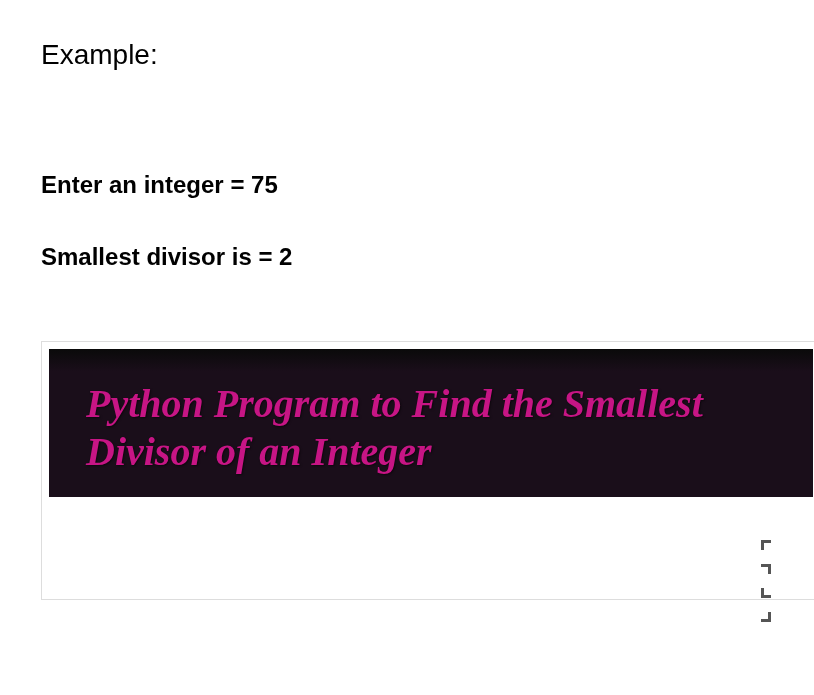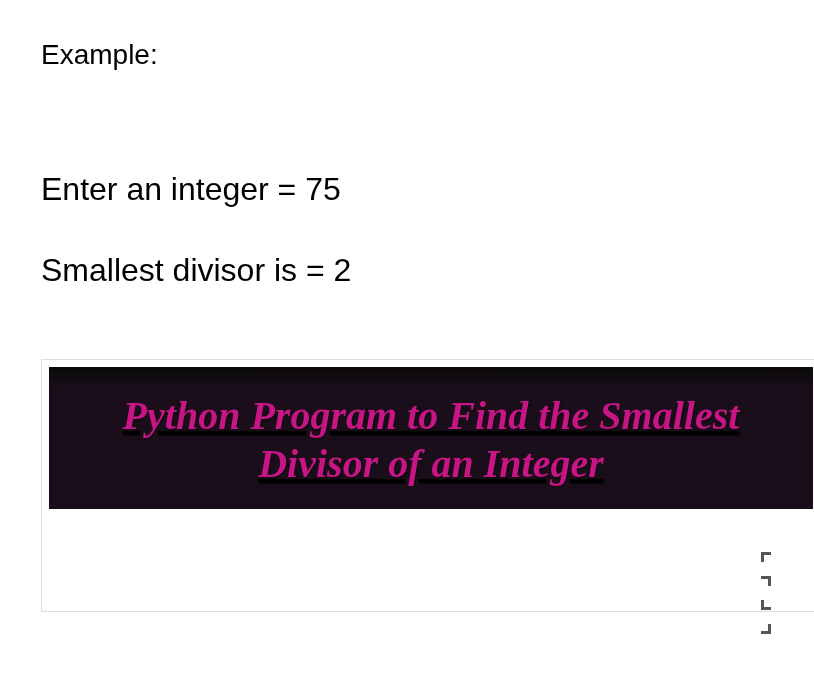--- a/index.html
+++ b/index.html
@@ -14,37 +14,35 @@
       height: 695px;
       padding: 18px 20px;
       color: #000;
     }
     .heading {
       font-size: 28px;
       font-weight: 400;
       margin-bottom: 100px;
     }
     .text-line {
-      font-size: 32px;
-      font-weight: 400;
+      font-size: 24px;
+      font-weight: 700;
       margin-bottom: 44px;
     }
     .video-container {
       margin-top: 70px;
       border: 1px solid #ddd;
       width: 780px;
       background: #ffffff;
     }
     .video-thumbnail {
       background: #1a0e1a;
       background: linear-gradient(180deg, #0a0a0a 0%, #1a0e1a 15%, #1a0e1a 100%);
-      padding: 18px 30px 14px 30px;
-      text-align: center;
+      padding: 24px 30px 14px 30px;
       position: relative;
-      text-decoration: underline;
     }
     .video-title {
       color: #c71585;
       font-family: Georgia, "Times New Roman", serif;
       font-weight: bold;
       font-style: italic;
       font-size: 40px;
       line-height: 1.2;
       text-shadow: 1px 1px 2px rgba(0,0,0,0.5);
     }

